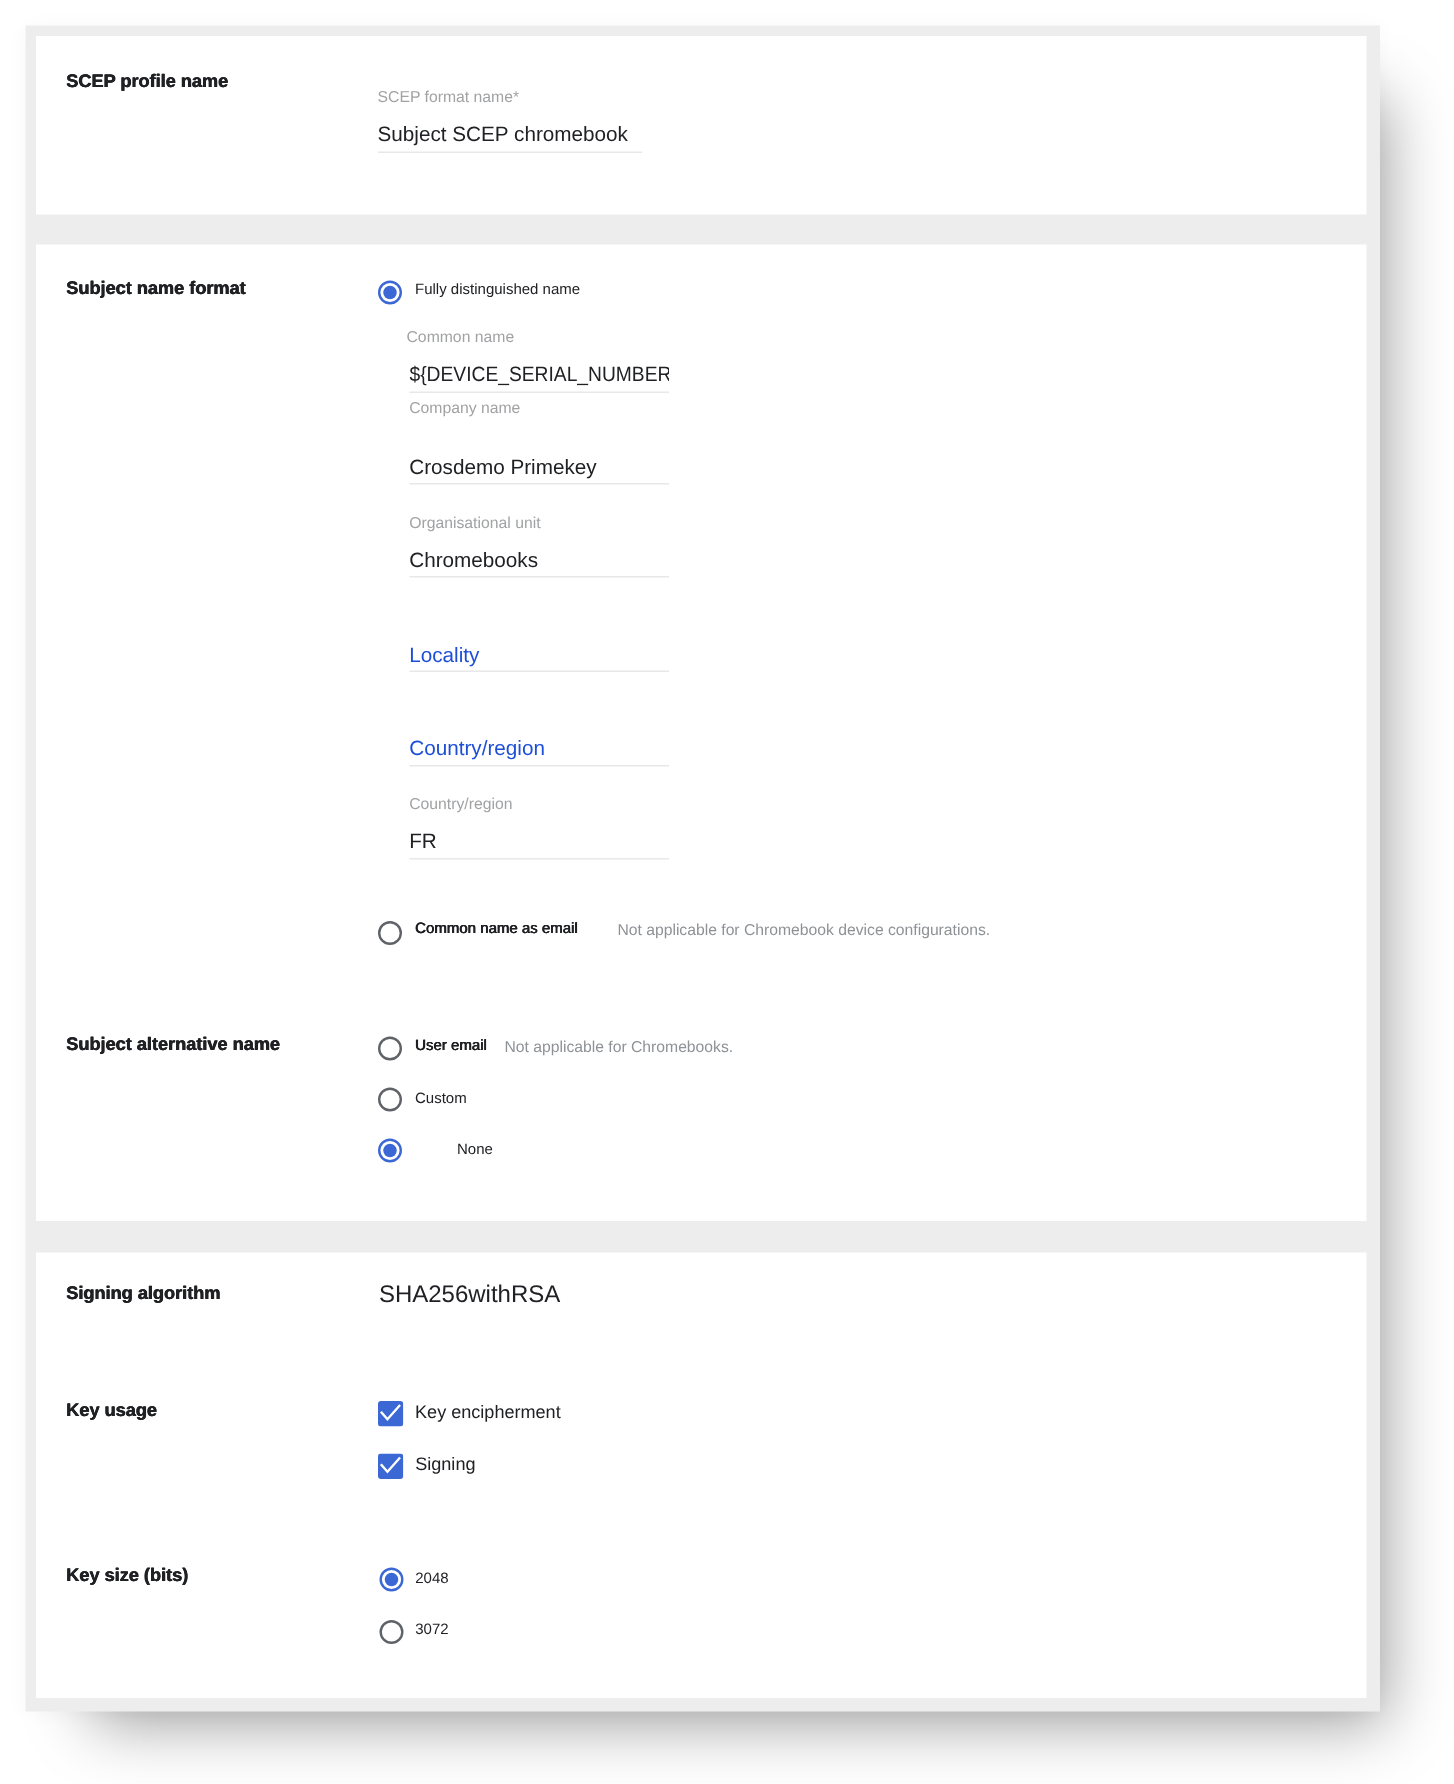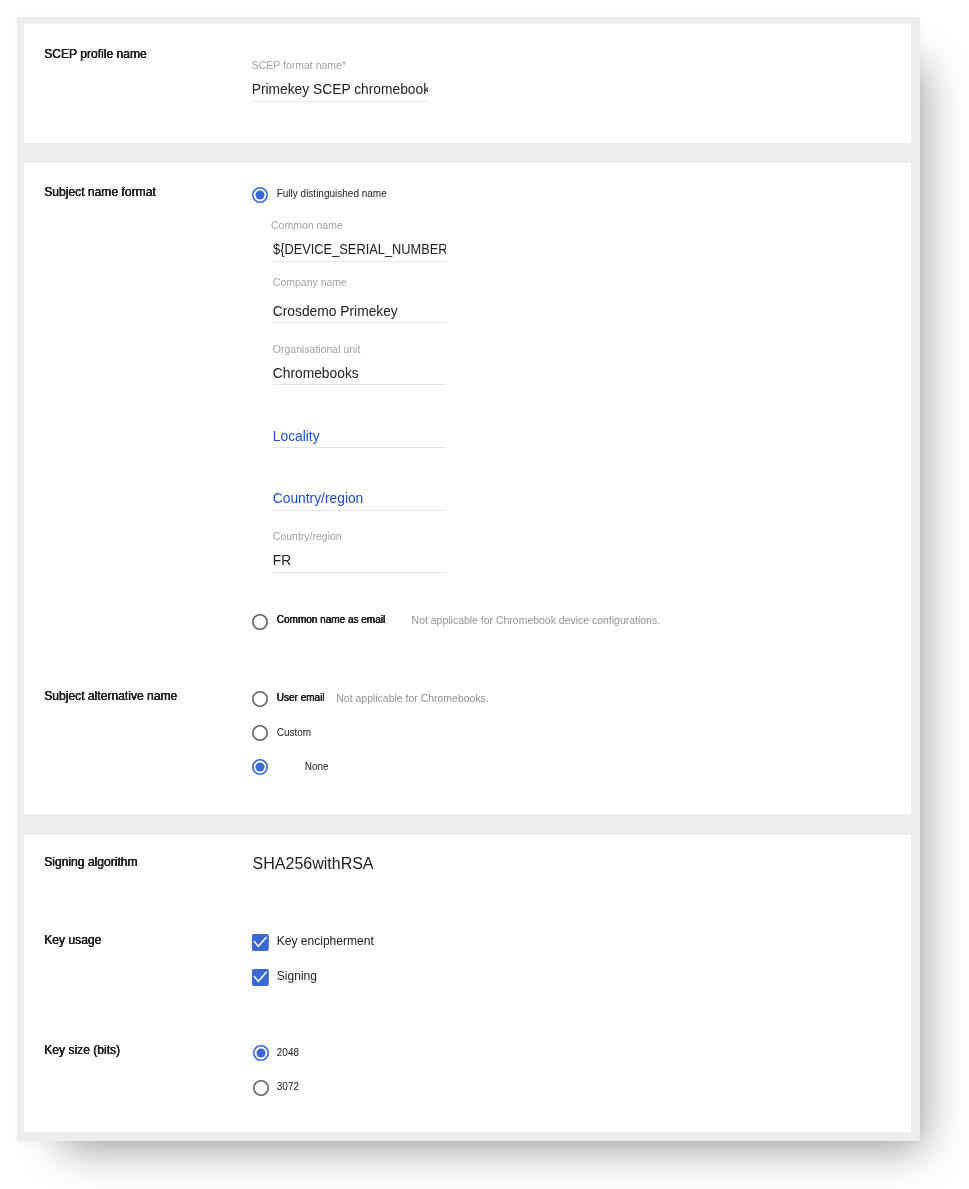--- a/index.html
+++ b/index.html
@@ -7,21 +7,21 @@
        font-family:"Liberation Sans",sans-serif;
        -webkit-font-smoothing:antialiased;}
   #content,#frame{will-change:transform;}
 
   #frame{position:absolute;left:17px;top:17px;width:903px;height:1124px;
          background:#eeedee;
          box-shadow:24px 28px 40px -20px rgba(0,0,0,.375), 0 2px 15px rgba(0,0,0,.04);}
 
   .card{position:absolute;left:6.9px;width:887px;background:#ffffff;}
 
-  .seclabel{position:absolute;left:44.2px;font-size:12.1px;font-weight:400;
+  .seclabel{position:absolute;left:44.2px;font-size:12.1px;font-weight:700;
             color:#202124;white-space:nowrap;line-height:12.1px;
             text-shadow:0.22px 0 0 currentColor,-0.22px 0 0 currentColor;}
 
   
   .flab{position:absolute;font-size:10.5px;color:#a1a2a4;white-space:nowrap;line-height:10.5px;}
   .vwrap{position:absolute;overflow:hidden;height:15px;}
   .val{font-size:13.8px;color:#202124;white-space:nowrap;line-height:13.8px;display:block;}
   .val.ph{color:#1d4ed8;}
   .val.vnarrow{transform:scaleX(0.9295);transform-origin:left top;}
   .ul{position:absolute;height:1px;background:#e7e8e9;}
@@ -50,21 +50,21 @@
   <div class="card" style="top:817.5px;height:297px;"></div>
 </div>
 
 <div id="content">
 
   <div class="seclabel" style="top:47.9px;">SCEP profile name</div>
 
   <div>
     <div class="flab" style="left:251.7px;top:59.7px;">SCEP format name*</div>
     <div class="vwrap" style="left:251.7px;top:82.6px;width:176px;">
-      <span class="val">Primekey SCEP chromebook</span>
+      <span class="val">Subject SCEP chromebook</span>
     </div>
     <div class="ul" style="left:251.7px;top:101px;width:176px;"></div>
   </div>
 
   <div class="seclabel" style="top:185.9px;">Subject name format</div>
 
   <div class="radio on" style="left:250.45px;top:185.05px;">
       <svg width="20" height="20" viewBox="0 0 20 20">
         <circle cx="10" cy="10" r="7.2" fill="none" stroke="#3b68d4" stroke-width="1.6"></circle>
         <circle cx="10" cy="10" r="4.5" fill="#3b68d4"></circle>
@@ -74,21 +74,21 @@
 
   <div>
     <div class="flab" style="left:271px;top:220.4px;text-align:center;">Common name</div>
     <div class="vwrap" style="left:272.8px;top:243.1px;width:173.5px;">
       <span class="val vnarrow">${DEVICE_SERIAL_NUMBER}</span>
     </div>
     <div class="ul" style="left:272.8px;top:260.5px;width:173.5px;"></div>
   </div>
 
   <div>
-    <div class="flab" style="left:272.8px;top:277px;">Company name</div>
+    <div class="flab" style="left:272.8px;top:267px;">Company name</div>
     <div class="vwrap" style="left:272.8px;top:304.6px;width:173.5px;">
       <span class="val">Crosdemo Primekey</span>
     </div>
     <div class="ul" style="left:272.8px;top:322.0px;width:173.5px;"></div>
   </div>
 
   <div>
     <div class="flab" style="left:272.8px;top:344.2px;">Organisational unit</div>
     <div class="vwrap" style="left:272.8px;top:366.9px;width:173.5px;">
       <span class="val">Chromebooks</span>

